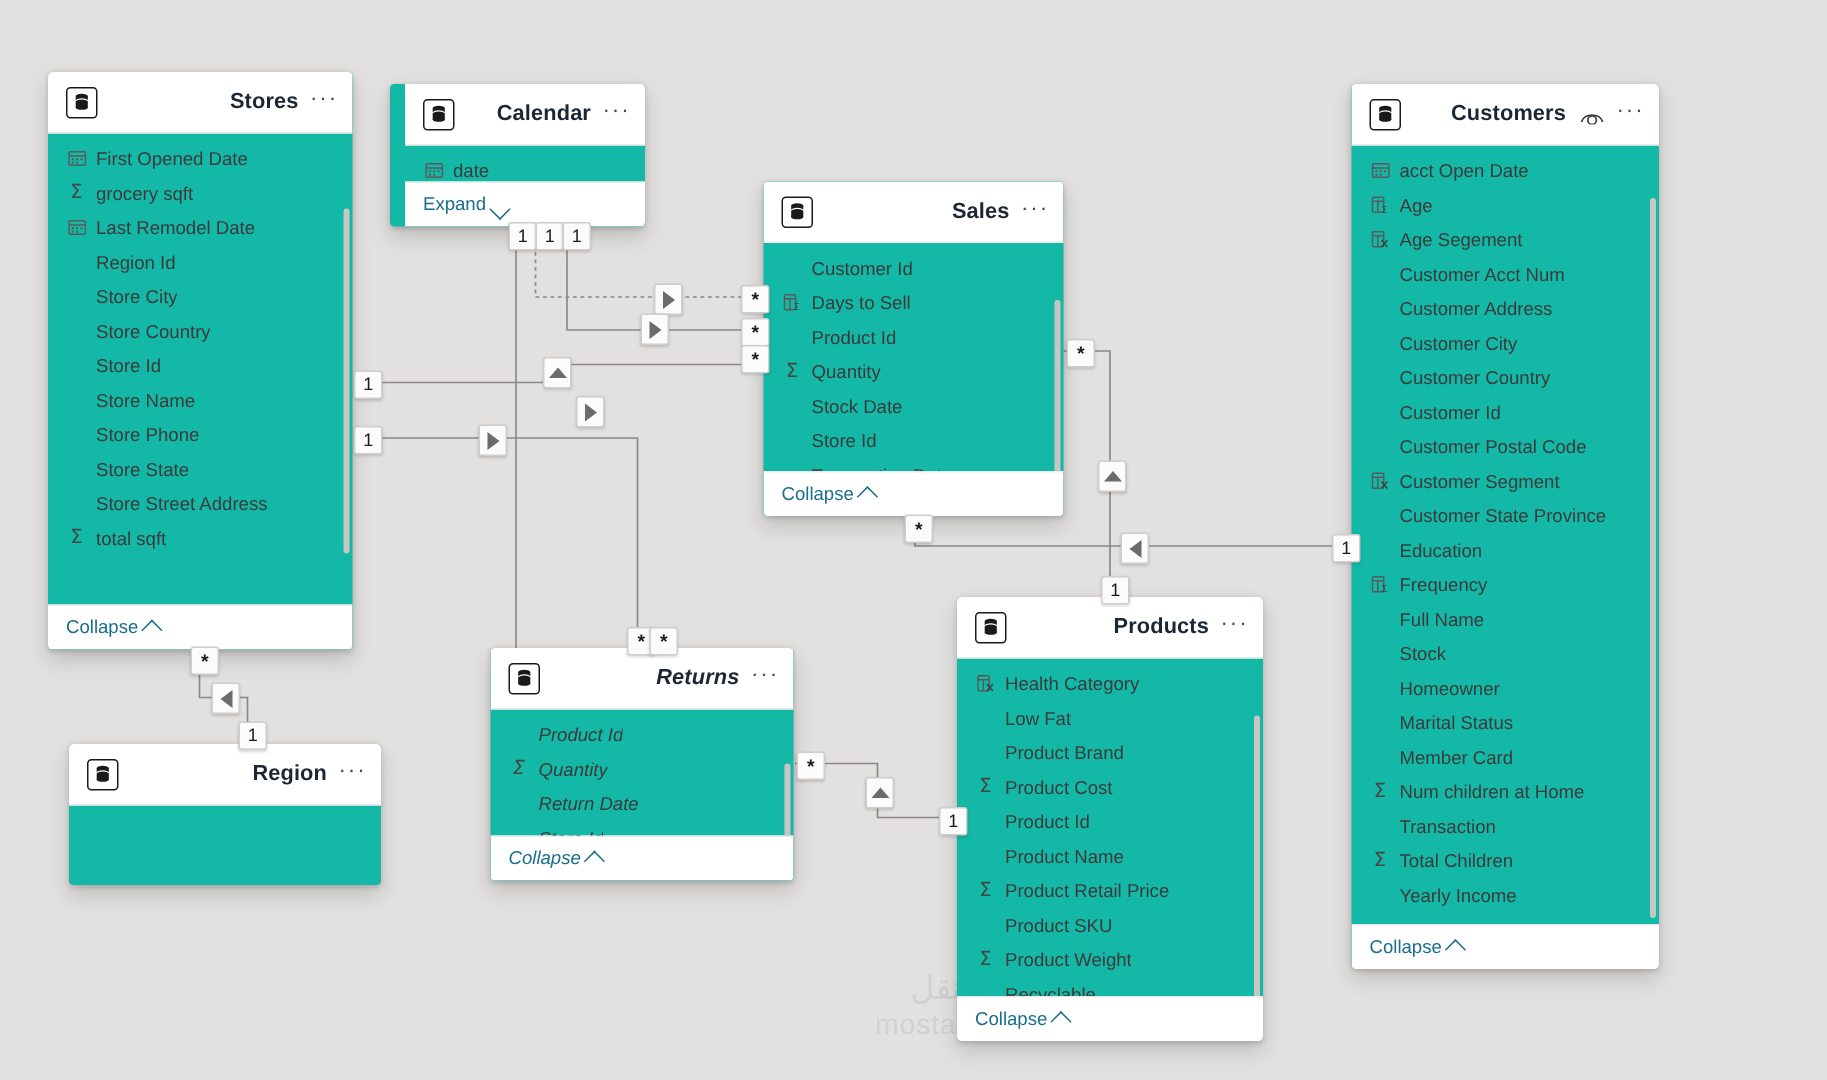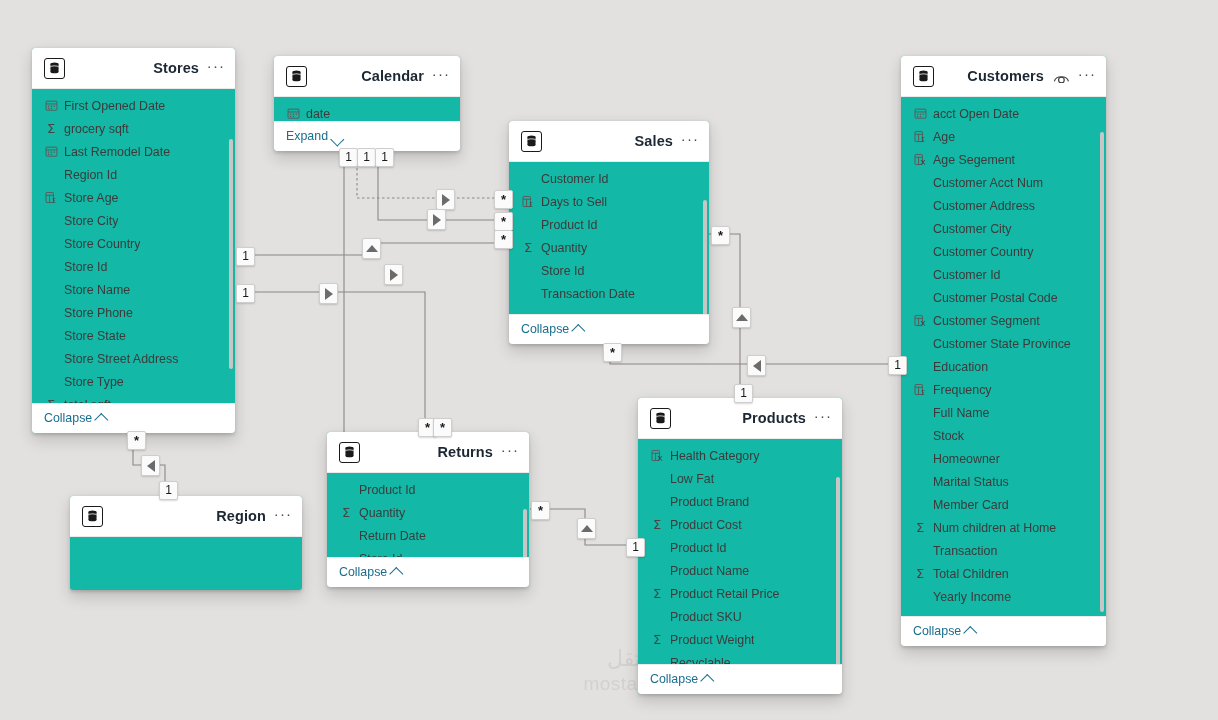--- a/index.html
+++ b/index.html
@@ -216,69 +216,55 @@
                 <rect x="10.6" y="8" width="1.7" height="1.6" fill="#5a5a5a"></rect>
                 <rect x="3.6" y="10.8" width="1.7" height="1.6" fill="#5a5a5a"></rect>
                 <rect x="7.1" y="10.8" width="1.7" height="1.6" fill="#5a5a5a"></rect>
               </svg>
             </span>
             <span class="ftxt">Last Remodel Date</span>
           </div>
           <div class="fld noicon">
             <span class="ftxt">Region Id</span>
           </div>
-          <div class="fld">
-            <span class="fi">
-              <svg width="13" height="13" viewBox="0 0 16 16">
-                <rect x="1.2" y="1.8" width="9.2" height="12.4" rx="1" fill="none" stroke="#5a5a5a" stroke-width="1.2"></rect>
-                <line x1="1.2" y1="5.2" x2="10.4" y2="5.2" stroke="#5a5a5a" stroke-width="1.2"></line>
-                <line x1="5.6" y1="5.2" x2="5.6" y2="14.2" stroke="#5a5a5a" stroke-width="1.2"></line>
-                <text x="8.6" y="14.6" font-size="7.5" font-family="DejaVu Sans, sans-serif" fill="#3f3f3f">Σ</text>
-              </svg>
-            </span>
-            <span class="ftxt">Store Age</span>
-          </div>
           <div class="fld noicon">
             <span class="ftxt">Store City</span>
           </div>
           <div class="fld noicon">
             <span class="ftxt">Store Country</span>
           </div>
           <div class="fld noicon">
             <span class="ftxt">Store Id</span>
           </div>
           <div class="fld noicon">
             <span class="ftxt">Store Name</span>
           </div>
           <div class="fld noicon">
             <span class="ftxt">Store Phone</span>
           </div>
           <div class="fld noicon">
             <span class="ftxt">Store State</span>
           </div>
           <div class="fld noicon">
             <span class="ftxt">Store Street Address</span>
-          </div>
-          <div class="fld noicon">
-            <span class="ftxt">Store Type</span>
           </div>
           <div class="fld">
             <span class="fi">
               <span class="sig">Σ</span>
             </span>
             <span class="ftxt">total sqft</span>
           </div>
           <div class="sbar" style="top: 50px; height: 230px;"></div>
         </div>
         <div class="tbl-foot">
           <span>Collapse</span>
           <span class="chev up"></span>
         </div>
       </div>
-      <div class="tbl" style="left: 274px; top: 56px; width: 186px; height: 95px;">
+      <div class="tbl" style="left: 260px; top: 56px; width: 160px; height: 95px; padding-left: 10px;">
         <div class="tbl-hdr">
           <span class="db-icon">
             <svg width="11" height="12" viewBox="0 0 12 13">
               <ellipse cx="6" cy="2.2" rx="4.4" ry="1.7" fill="#1a1a1a"></ellipse>
               <rect x="1.6" y="2.2" width="8.8" height="3" fill="#1a1a1a"></rect>
               <ellipse cx="6" cy="5.4" rx="4.4" ry="1.6" fill="#fff"></ellipse>
               <rect x="1.6" y="6.2" width="8.8" height="4.3" fill="#1a1a1a"></rect>
               <ellipse cx="6" cy="6.3" rx="4.4" ry="1.6" fill="#1a1a1a"></ellipse>
               <ellipse cx="6" cy="10.5" rx="4.4" ry="1.7" fill="#1a1a1a"></ellipse>
             </svg>
@@ -340,20 +326,23 @@
           <div class="fld noicon">
             <span class="ftxt">Product Id</span>
           </div>
           <div class="fld">
             <span class="fi">
               <span class="sig">Σ</span>
             </span>
             <span class="ftxt">Quantity</span>
           </div>
           <div class="fld noicon">
+            <span class="ftxt">Stock Date</span>
+          </div>
+          <div class="fld noicon">
             <span class="ftxt">Store Id</span>
           </div>
           <div class="fld noicon">
             <span class="ftxt">Transaction Date</span>
           </div>
           <div class="sbar" style="top: 38px; height: 125px;"></div>
         </div>
         <div class="tbl-foot">
           <span>Collapse</span>
           <span class="chev up"></span>
@@ -566,21 +555,21 @@
           <div class="fld noicon">
             <span class="ftxt">Recyclable</span>
           </div>
           <div class="sbar" style="top: 38px; height: 200px;"></div>
         </div>
         <div class="tbl-foot">
           <span>Collapse</span>
           <span class="chev up"></span>
         </div>
       </div>
-      <div class="tbl" style="left: 327px; top: 432px; width: 202px; height: 155px;">
+      <div class="tbl" style="left: 327px; top: 432px; width: 202px; height: 155px; font-style: italic;">
         <div class="tbl-hdr">
           <span class="db-icon">
             <svg width="11" height="12" viewBox="0 0 12 13">
               <ellipse cx="6" cy="2.2" rx="4.4" ry="1.7" fill="#1a1a1a"></ellipse>
               <rect x="1.6" y="2.2" width="8.8" height="3" fill="#1a1a1a"></rect>
               <ellipse cx="6" cy="5.4" rx="4.4" ry="1.6" fill="#fff"></ellipse>
               <rect x="1.6" y="6.2" width="8.8" height="4.3" fill="#1a1a1a"></rect>
               <ellipse cx="6" cy="6.3" rx="4.4" ry="1.6" fill="#1a1a1a"></ellipse>
               <ellipse cx="6" cy="10.5" rx="4.4" ry="1.7" fill="#1a1a1a"></ellipse>
             </svg>
@@ -604,21 +593,21 @@
           <div class="fld noicon">
             <span class="ftxt">Store Id</span>
           </div>
           <div class="sbar" style="top: 36px; height: 75px;"></div>
         </div>
         <div class="tbl-foot">
           <span>Collapse</span>
           <span class="chev up"></span>
         </div>
       </div>
-      <div class="tbl" style="left: 70px; top: 496px; width: 232px; height: 94px; gap: 24px;">
+      <div class="tbl" style="left: 46px; top: 496px; width: 208px; height: 94px; gap: 24px;">
         <div class="tbl-hdr">
           <span class="db-icon">
             <svg width="11" height="12" viewBox="0 0 12 13">
               <ellipse cx="6" cy="2.2" rx="4.4" ry="1.7" fill="#1a1a1a"></ellipse>
               <rect x="1.6" y="2.2" width="8.8" height="3" fill="#1a1a1a"></rect>
               <ellipse cx="6" cy="5.4" rx="4.4" ry="1.6" fill="#fff"></ellipse>
               <rect x="1.6" y="6.2" width="8.8" height="4.3" fill="#1a1a1a"></rect>
               <ellipse cx="6" cy="6.3" rx="4.4" ry="1.6" fill="#1a1a1a"></ellipse>
               <ellipse cx="6" cy="10.5" rx="4.4" ry="1.7" fill="#1a1a1a"></ellipse>
             </svg>

